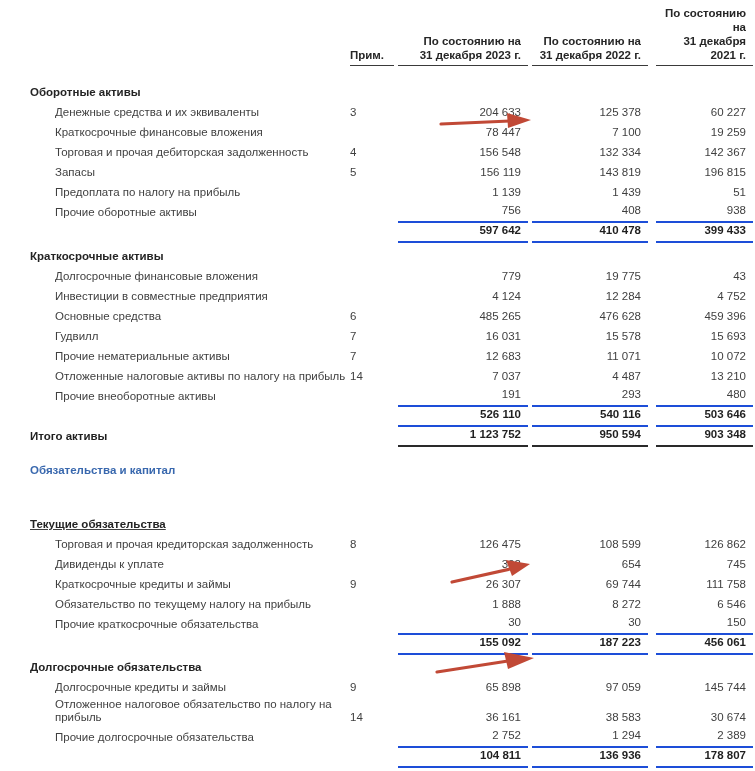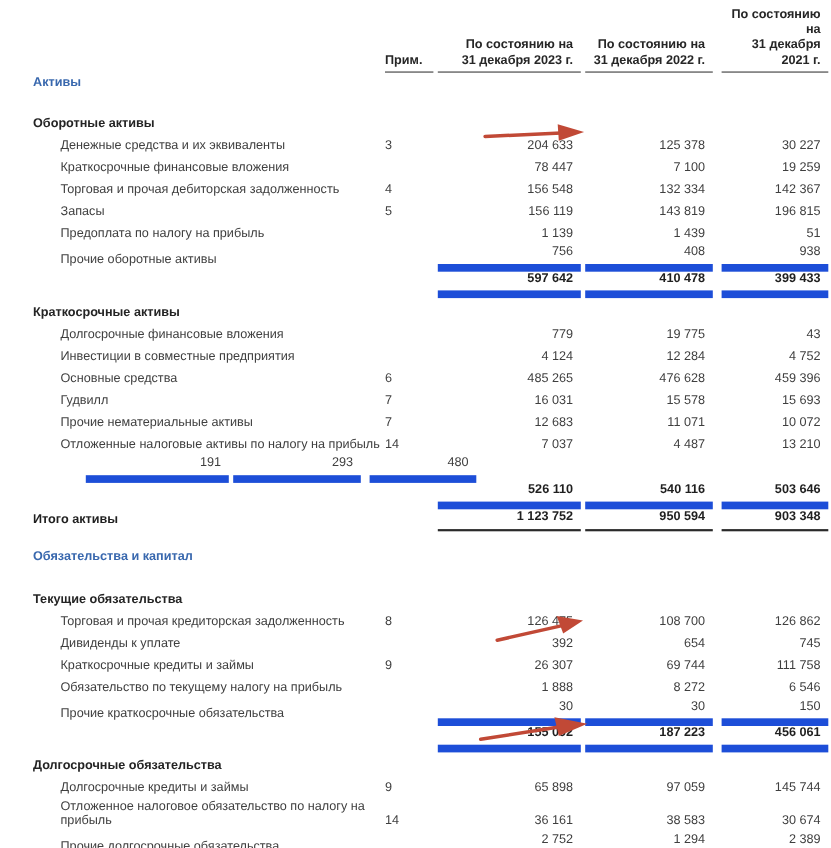--- a/index.html
+++ b/index.html
@@ -26,21 +26,21 @@
   .hdr .cell-note,.hdr .cell-v{border-bottom:1.5px solid #3a3a3a;}
   .hdr .cell-label{border-bottom:none;}
 
   
   .r{display:flex;align-items:flex-end;min-height:20px;line-height:13px;}
   .r .cell{padding-bottom:4px;}
   .r-section .cell-label{color:#3968ae;font-weight:bold;}
   .r-group .cell-label{color:#242424;font-weight:bold;}
   .r-subtotal .cell-v,.r-total .cell-v{font-weight:bold;color:#1f1f1f;}
   .r-total .cell-label{font-weight:bold;color:#1f1f1f;}
-  .rule .cell-v{border-bottom:7px solid #1d4ed8;}
+  .rule .cell-v{border-bottom:2px solid #1d4ed8;}
   .rule-thick .cell-v{border-bottom:2.5px solid #2a2a2a;}
 
   .arrow{position:absolute;pointer-events:none;}
 </style>
 </head>
 <body>
 
 <div class="doc">
 
   <div class="hdr">
@@ -56,34 +56,30 @@
       <span>По состоянию на</span>
       <span>31 декабря 2022 г.</span>
     </div>
     <div class="cell cell-v v3">
       <span>По состоянию на</span>
       <span>31 декабря 2021 г.</span>
     </div>
   </div>
 
   <div id="rows">
-      <div class="r r-section">
-        <div class="cell cell-label">Активы</div>
-        <div class="cell cell-note"></div>
-      </div>
       <div class="r r-group" style="margin-top: 17px;">
         <div class="cell cell-label">Оборотные активы</div>
         <div class="cell cell-note"></div>
       </div>
       <div class="r r-item">
         <div class="cell cell-label ind">Денежные средства и их эквиваленты</div>
         <div class="cell cell-note">3</div>
         <div class="cell cell-v v1">204 633</div>
         <div class="cell cell-v v2">125 378</div>
-        <div class="cell cell-v v3">30 227</div>
+        <div class="cell cell-v v3">60 227</div>
       </div>
       <div class="r r-item">
         <div class="cell cell-label ind">Краткосрочные финансовые вложения</div>
         <div class="cell cell-note"></div>
         <div class="cell cell-v v1">78 447</div>
         <div class="cell cell-v v2">7 100</div>
         <div class="cell cell-v v3">19 259</div>
       </div>
       <div class="r r-item">
         <div class="cell cell-label ind">Торговая и прочая дебиторская задолженность</div>
@@ -160,20 +156,21 @@
         <div class="cell cell-v v3">10 072</div>
       </div>
       <div class="r r-item">
         <div class="cell cell-label ind">Отложенные налоговые активы по налогу на прибыль</div>
         <div class="cell cell-note">14</div>
         <div class="cell cell-v v1">7 037</div>
         <div class="cell cell-v v2">4 487</div>
         <div class="cell cell-v v3">13 210</div>
       </div>
       <div class="r r-item rule">
+        <div class="cell cell-label ind">Прочие внеоборотные активы</div>
         <div class="cell cell-note"></div>
         <div class="cell cell-v v1">191</div>
         <div class="cell cell-v v2">293</div>
         <div class="cell cell-v v3">480</div>
       </div>
       <div class="r r-subtotal rule">
         <div class="cell cell-label"></div>
         <div class="cell cell-note"></div>
         <div class="cell cell-v v1">526 110</div>
         <div class="cell cell-v v2">540 116</div>
@@ -183,29 +180,29 @@
         <div class="cell cell-label">Итого активы</div>
         <div class="cell cell-note"></div>
         <div class="cell cell-v v1">1 123 752</div>
         <div class="cell cell-v v2">950 594</div>
         <div class="cell cell-v v3">903 348</div>
       </div>
       <div class="r r-section" style="margin-top: 14px;">
         <div class="cell cell-label">Обязательства и капитал</div>
         <div class="cell cell-note"></div>
       </div>
-      <div class="r r-group" style="margin-top: 19px;">
+      <div class="r r-group" style="margin-top: 34px; text-decoration: underline;">
         <div class="cell cell-label">Текущие обязательства</div>
         <div class="cell cell-note"></div>
       </div>
       <div class="r r-item">
         <div class="cell cell-label ind">Торговая и прочая кредиторская задолженность</div>
         <div class="cell cell-note">8</div>
         <div class="cell cell-v v1">126 475</div>
-        <div class="cell cell-v v2">108 700</div>
+        <div class="cell cell-v v2">108 599</div>
         <div class="cell cell-v v3">126 862</div>
       </div>
       <div class="r r-item">
         <div class="cell cell-label ind">Дивиденды к уплате</div>
         <div class="cell cell-note"></div>
         <div class="cell cell-v v1">392</div>
         <div class="cell cell-v v2">654</div>
         <div class="cell cell-v v3">745</div>
       </div>
       <div class="r r-item">

